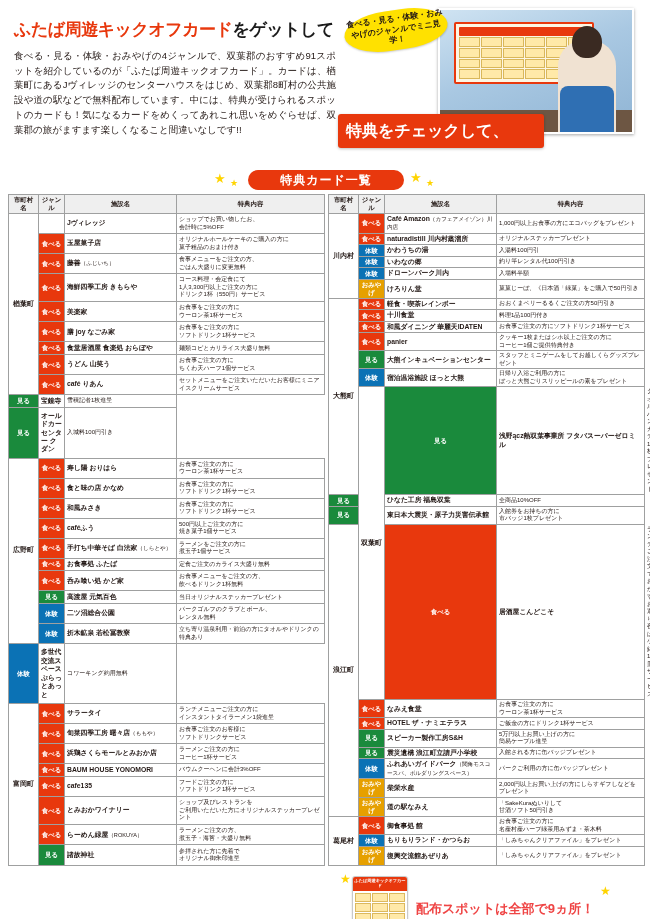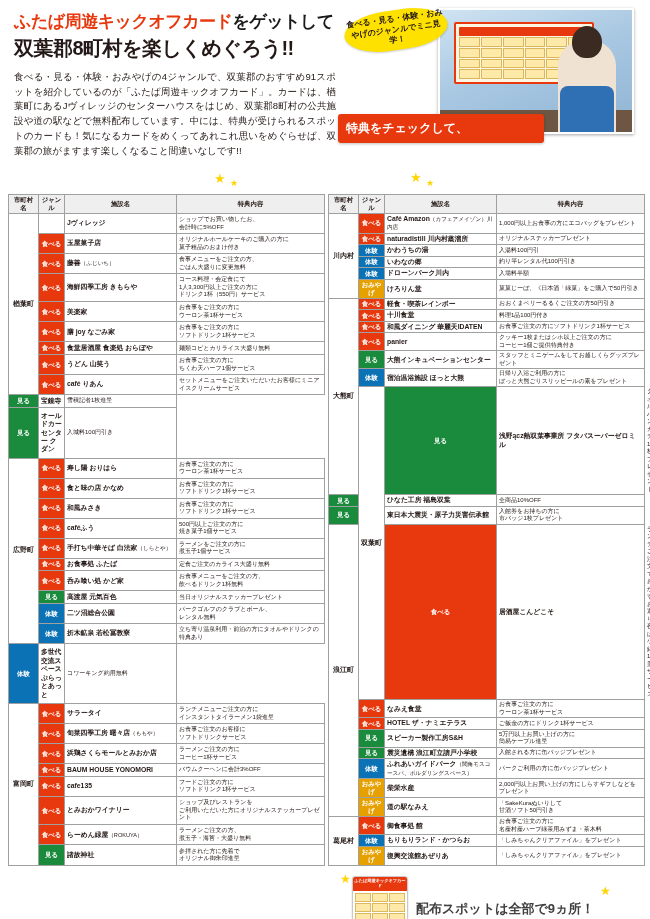--- a/index.html
+++ b/index.html
@@ -10,21 +10,21 @@
     font-family: "Liberation Sans", sans-serif;
     color: #231815;
     overflow: hidden;
     position: relative;
   }
   .page { position: relative; width: 650px; height: 919px; }
 
   
   .hero { position:relative; height: 168px; padding: 8px 10px 0 10px; }
   .hero-left { width: 330px; }
-  .hero-title { margin: 2px 0 2px 4px; }
+  .hero-title { margin: 10px 0 2px 4px; font-family: Liberation Mono, monospace; }
   .hero-title .l1 { font-size: 17px; font-weight: bold; letter-spacing: -0.5px; color:#1a1a1a; }
   .hero-title .l1 .red { color:#e8380d; }
   .hero-title .l2 { font-size: 20px; font-weight: bold; letter-spacing:-0.5px; margin-top:2px; }
   .hero-body { font-size: 9.5px; line-height: 1.55; margin: 8px 0 0 4px; width: 322px; text-align: justify; }
 
   .hero-right {
     position:absolute; left: 338px; top: 6px; width: 300px; height: 160px;
   }
   .photo {
     position:absolute; right: 4px; top: 2px; width: 196px; height: 126px;
@@ -64,21 +64,21 @@
   }
   .cta-yellow {
     position:absolute; left: 2px; top: 52px; width: 112px;
     background:#ffe100; border-radius:4px; padding:4px 5px;
     font-size:7.5px; font-weight:bold; line-height:1.35; color:#231815;
     box-shadow: 0 1px 2px rgba(0,0,0,.2);
   }
   .cta-strip {
     position:absolute; left: 0px; top: 108px; width: 206px;
     background:#e8380d; color:#fff; border-radius:3px; padding:6px 8px;
-    font-size:12px; font-weight:bold; line-height:1.4;
+    font-size:16px; font-weight:bold; line-height:1.4;
     box-shadow: 0 1px 3px rgba(0,0,0,.25);
   }
   .cta-strip .yellow { color:#ffe100; }
 
   
   .banner-wrap { position:relative; height: 26px; }
   .banner {
     position:absolute; left: 248px; top: 2px; width: 156px; height: 20px;
     background:#e8380d; color:#fff; border-radius:10px;
     font-size: 12px; font-weight:bold; letter-spacing:1px;
@@ -125,38 +125,37 @@
   .footer { position: relative; height: 96px; margin-top: 4px; }
   .card-img {
     position:absolute; left: 352px; top: 6px; width: 56px; height: 78px;
     background:#fff; border:1px solid #c9c9c9; border-radius:3px;
     box-shadow:0 1px 2px rgba(0,0,0,.2); overflow:hidden;
   }
   .card-img .hd { height: 14px; background:#e8380d; color:#fff; font-size:4.2px; font-weight:bold; display:flex; align-items:center; justify-content:center; text-align:center; line-height:1.1; }
   .card-img .gr { height: 64px; display:grid; grid-template-columns: repeat(3,1fr); grid-template-rows: repeat(6,1fr); gap:1px; padding:2px; }
   .card-img .gr i { background:#ffe9a8; border:0.4px solid #dcb95e; }
   .footer-text {
-    position:absolute; left: 416px; top: 30px; font-size: 13px; font-weight:bold; color:#404040;
+    position:absolute; left: 416px; top: 30px; font-size: 13px; font-weight:bold; color:#ef4444;
   }
   .fstar { position:absolute; color:#ffd400; font-size:12px; }
   .f1 { left: 340px; top: 2px; }
   .f2 { left: 600px; top: 14px; }
 </style>
 </head>
 <body>
 
 <div class="page">
 
   <div class="hero">
     <div class="hero-left">
       <div class="hero-title">
         <div class="l1">
           <span class="red">ふたば周遊</span><span class="red">キックオフカード</span><span>をゲットして</span>
         </div>
-        <div class="l2"><span>双葉郡8町村を楽しくめぐろう!!</span></div>
       </div>
       <div class="hero-body">食べる・見る・体験・おみやげの4ジャンルで、双葉郡のおすすめ91スポットを紹介しているのが「ふたば周遊キックオフカード」。カードは、楢葉町にあるJヴィレッジのセンターハウスをはじめ、双葉郡8町村の公共施設や道の駅などで無料配布しています。中には、特典が受けられるスポットのカードも！気になるカードをめくってあれこれ思いをめぐらせば、双葉郡の旅がますます楽しくなること間違いなしです!!</div>
     </div>
 
     <div class="hero-right">
       <div class="photo">
         <div class="floor"></div>
         <div class="board">
           <div class="bh"></div>
           <div class="grid">
@@ -191,20 +190,21 @@
       <div class="bubble-top">食べる・見る・体験・おみやげのジャンルでミニ見学！</div>
       <div class="cta-strip">
         <div>特典をチェックして、</div>
       </div>
     </div>
   </div>
 
   <div class="banner-wrap">
     <span class="star s1">★</span>
     <span class="star s2">★</span>
+    <div class="banner">特典カード一覧</div>
     <span class="star s3">★</span>
     <span class="star s4">★</span>
   </div>
 
   <div class="tables">
     <table class="tbl" id="tbl-left">
       <colgroup>
           <col class="c-town">
           <col class="c-genre">
           <col class="c-shop">

